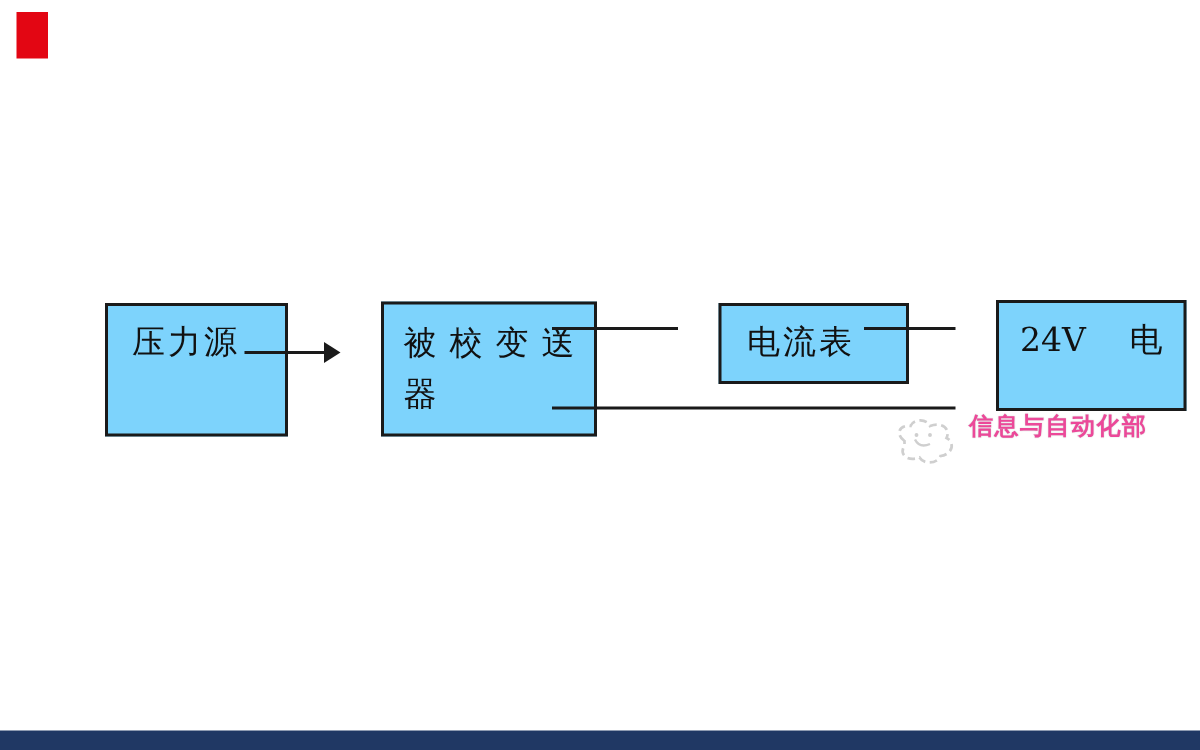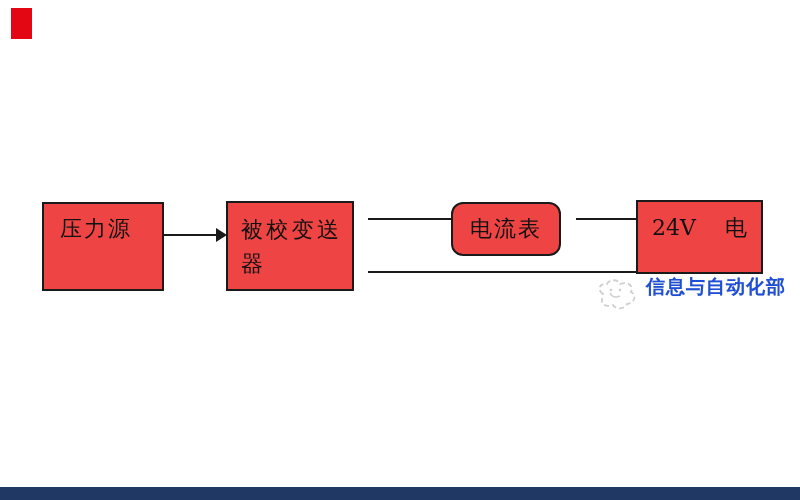--- a/index.html
+++ b/index.html
@@ -25,44 +25,44 @@
     left: 0; top: 487px;
     width: 800px; height: 13px;
     background: #203864;
   }
 
   
   .node {
     position: absolute;
     box-sizing: border-box;
     border: 2px solid #1a1a1a;
-    background: #ef4444;
+    background: #7dd3fc;
     font-size: 22px;
     color: #111111;
+    margin-left: 28px;
   }
   .node-pressure {
     left: 42px; top: 202px;
     width: 122px; height: 89px;
     padding: 11px 0 0 16px;
     letter-spacing: 2px;
     line-height: 28px;
   }
   .node-transmitter {
     left: 226px; top: 201px;
-    width: 128px; height: 90px;
+    width: 144px; height: 90px;
     padding: 10px 13px 0 13px;
     line-height: 34px;
   }
   .node-ammeter {
     left: 451px; top: 202px;
-    width: 110px; height: 54px;
+    width: 127px; height: 54px;
     padding: 0 17px;
     line-height: 49px;
     letter-spacing: 2px;
-    border-radius: 12px;
   }
   .node-power {
     left: 636px; top: 200px;
     width: 127px; height: 74px;
     padding: 9px 14px 0 14px;
     line-height: 34px;
   }
   .jline {
     text-align: justify;
     text-align-last: justify;
@@ -91,24 +91,24 @@
   
   .watermark {
     position: absolute;
     left: 594px; top: 274px;
     display: flex;
     align-items: flex-start;
   }
   .watermark-icon { margin-top: 4px; }
   .watermark-text {
     margin-left: 6px;
-    font-size: 19px;
+    font-size: 16px;
     font-weight: bold;
     letter-spacing: 1px;
-    color: #1d4ed8;
+    color: #ec4899;
     white-space: nowrap;
     text-shadow: 0 0 1px #c8c8c8;
   }
 </style>
 </head>
 <body>
 
 <div class="canvas">
 
   <div class="red-square"></div>

